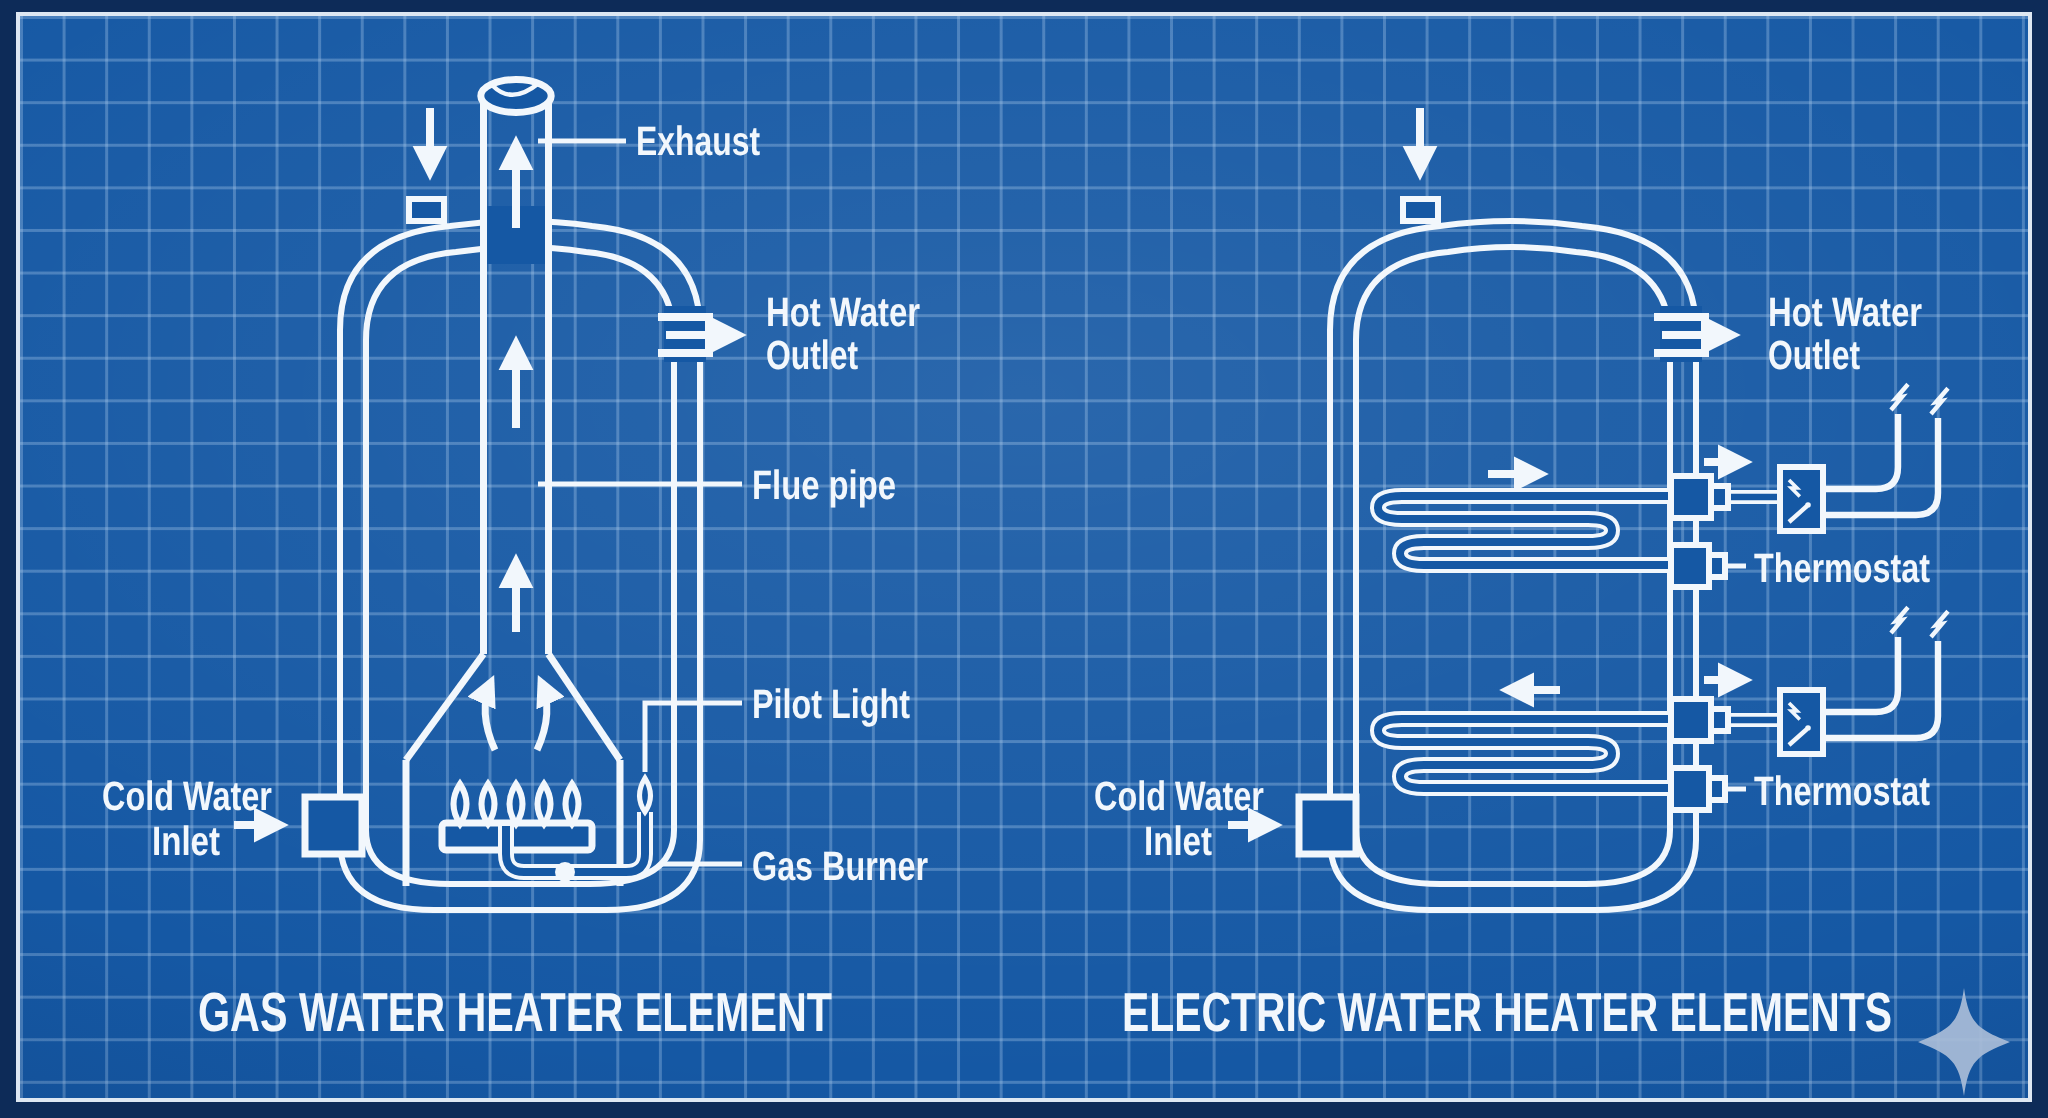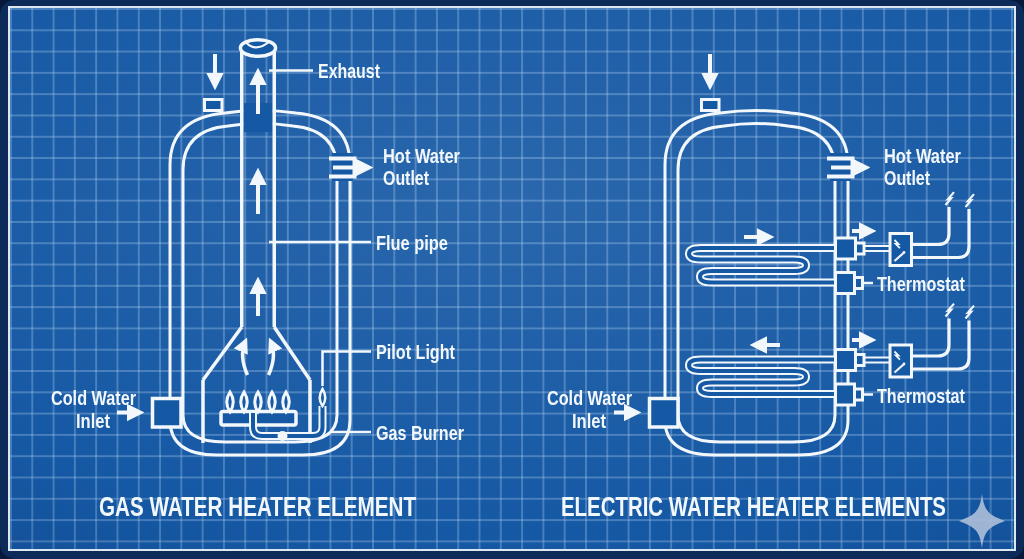--- a/index.html
+++ b/index.html
@@ -1,17 +1,17 @@
 <!DOCTYPE html>
 <html><head>
 <meta charset="utf-8">
 <style>
   html,body{margin:0;padding:0;background:#07193a;}
   .stage{position:relative;width:1024px;height:559px;background:#0d2b58;overflow:hidden;
-         font-family:"Liberation Sans",sans-serif;border-radius:15px;}
+         font-family:"Liberation Sans",sans-serif;}
   .field{position:absolute;left:8px;top:6px;right:8px;bottom:8px;border:2px solid #dde7f2;
          background-color:#1558a4;
          background-image:
            radial-gradient(130% 115% at 50% 35%, rgba(255,255,255,0.09) 0%, rgba(255,255,255,0) 55%, rgba(0,10,40,0.25) 100%),
            linear-gradient(rgba(173,205,238,0.33) 1.5px, transparent 1.5px),
            linear-gradient(90deg, rgba(173,205,238,0.33) 1.5px, transparent 1.5px);
          background-size:100% 100%, 21.3px 21.3px, 21.3px 21.3px;}
   svg.draw{position:absolute;left:0;top:0;width:1024px;height:559px;}
   .w{stroke:#f2f7fc;fill:none;}
   .s2{stroke-width:2.2}.s25{stroke-width:2.5}.s3{stroke-width:3}.s35{stroke-width:3.5}.s4{stroke-width:4}

